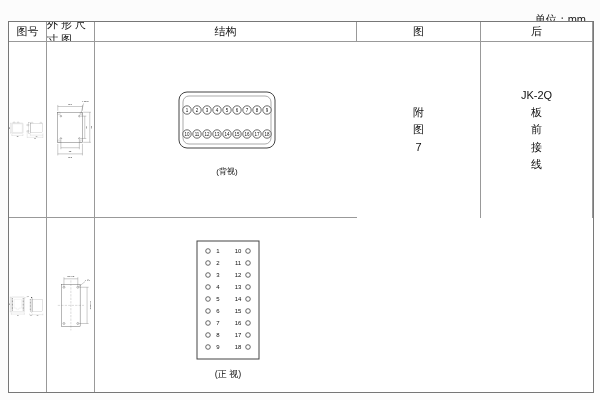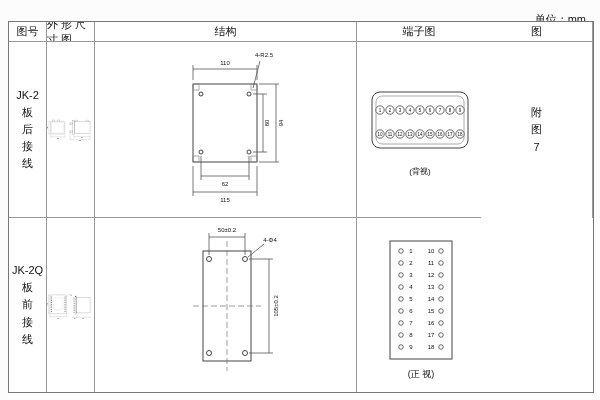--- a/index.html
+++ b/index.html
@@ -27,21 +27,20 @@
 </head>
 <body>
 
 <div class="unit">单位：mm</div>
 
 <div class="tbl">
 
   <div class="cell hdr">图号</div>
   <div class="cell hdr">外 形 尺 寸 图</div>
   <div class="cell hdr">结构</div>
-  <div class="cell hdr last-c">端子图</div>
 
   <div class="cell">
     <div class="vtext">附
 图
 7</div>
   </div>
   <div class="cell">
     <div class="vtext">JK-2
 板
 后

